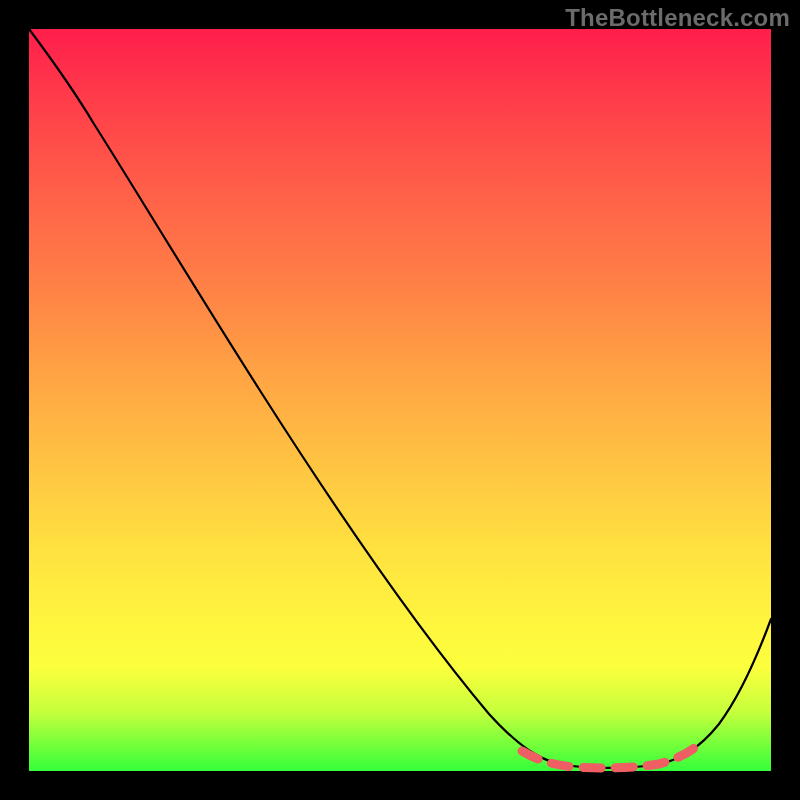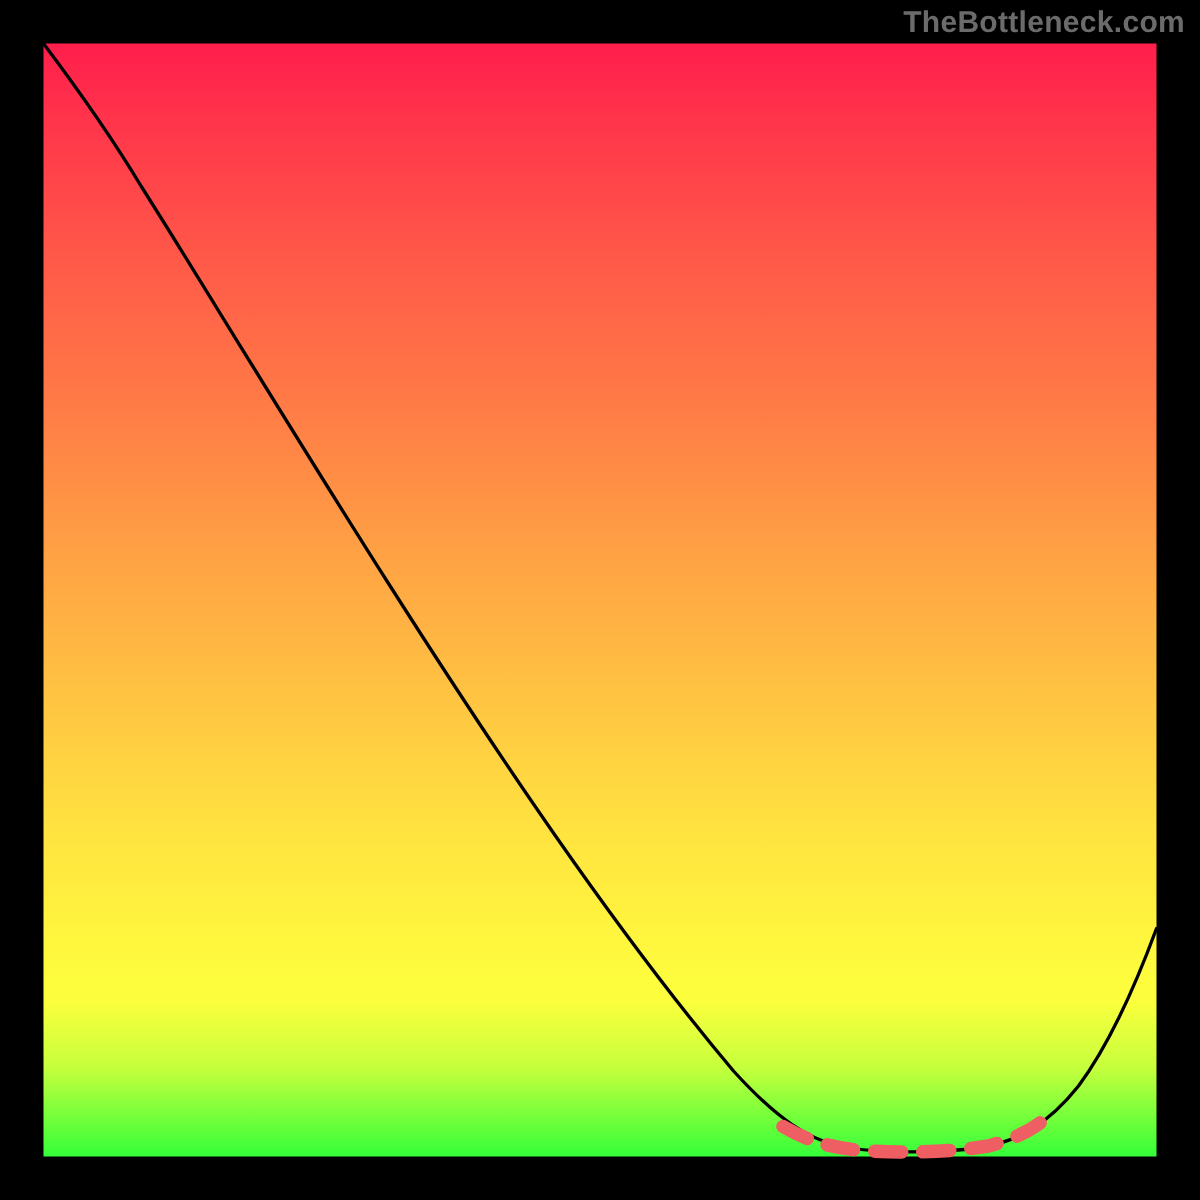--- a/index.html
+++ b/index.html
@@ -15,21 +15,21 @@
     position: relative;
     width: 800px;
     height: 800px;
     background: #000;
   }
   .watermark {
     position: absolute;
     top: 4px;
     right: 10px;
     color: #6b6b6b;
-    font-size: 20px;
+    font-size: 24px;
     font-weight: 600;
     letter-spacing: 0.2px;
     z-index: 10;
   }
   .plot {
     position: absolute;
     left: 29px;
     top: 29px;
     width: 742px;
     height: 742px;

